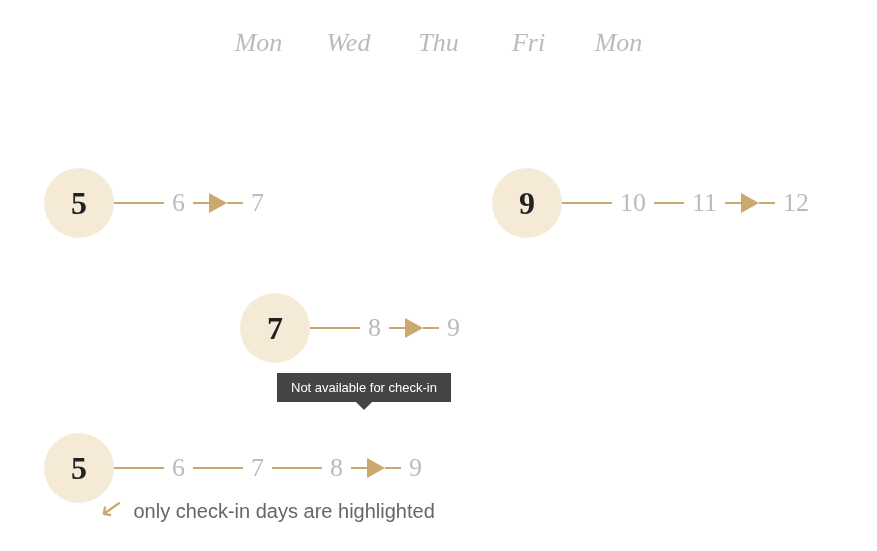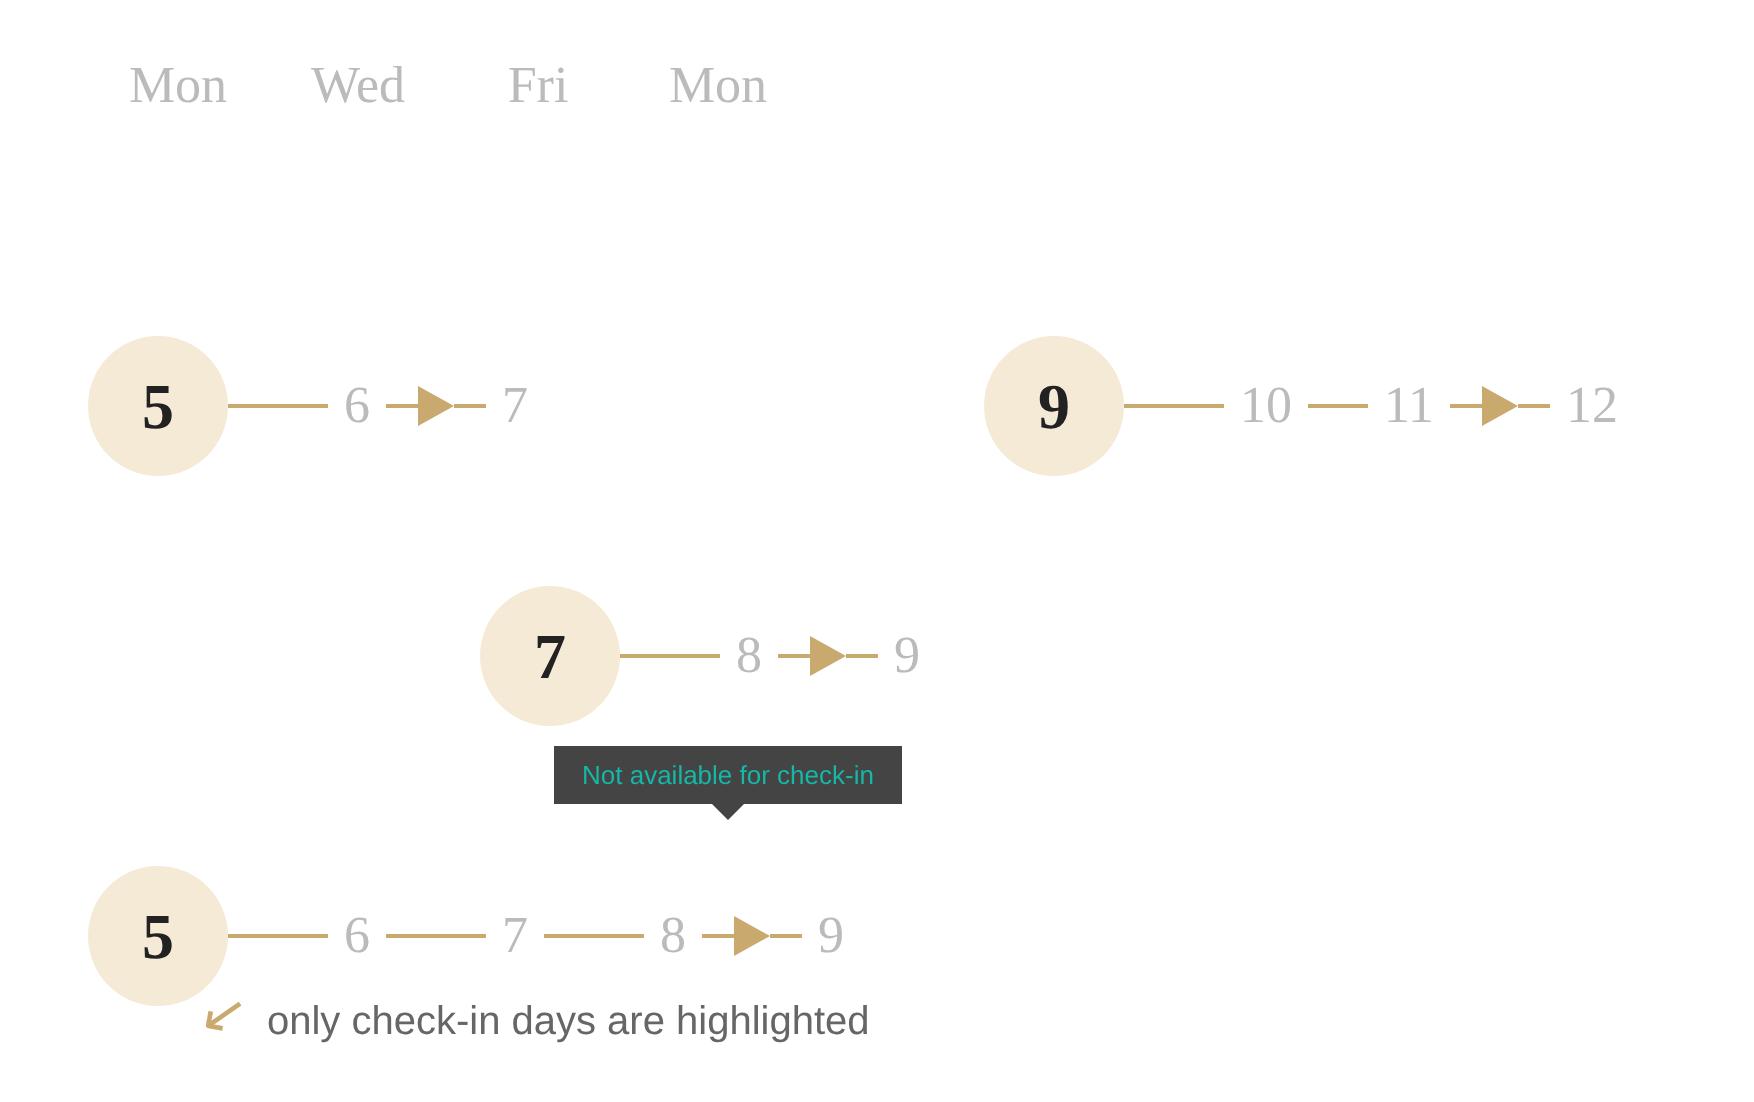--- a/index.html
+++ b/index.html
@@ -8,22 +8,23 @@
       height: 551px;
       background: #fff;
       font-family: 'Georgia', serif;
       position: relative;
       overflow: hidden;
     }
 
     
     .days-header {
       display: flex;
-      justify-content: flex-start;
+      justify-content: center;
       padding: 28px 44px 0 44px;
+      font-style: italic;
     }
     .day-label {
       font-size: 26px;
       font-weight: 400;
       color: #bbb;
       width: 90px;
       text-align: center;
     }
 
     
@@ -79,21 +80,21 @@
       border-top: 10px solid transparent;
       border-bottom: 10px solid transparent;
       border-left: 18px solid #c9a96e;
       flex-shrink: 0;
     }
 
     
     .tooltip {
       position: absolute;
       background: #444;
-      color: #14b8a6;
+      color: #ffffff;
       font-size: 13px;
       font-family: Arial, sans-serif;
       padding: 7px 14px;
       border-radius: 0;
       white-space: nowrap;
     }
     .tooltip::after {
       content: '';
       position: absolute;
       bottom: -8px;
@@ -128,20 +129,21 @@
       margin-top: 10px;
     }
   </style>
 </head>
 <body>
 
 <div class="days-header">
 
 <div class="day-label">Mon</div>
     <div class="day-label">Wed</div>
+    <div class="day-label">Thu</div>
     <div class="day-label">Fri</div>
     <div class="day-label">Mon</div>
   </div>
 
 <div class="timeline-area">
 <div class="timeline-row" style="top: 100px; left: 44px;">
       <div class="day-circle">5</div>
       <div class="line" style="width: 50px;"></div>
       <div class="day-num" style="margin-left: 8px; margin-right: 8px;">6</div>
       <div class="line" style="width: 16px;"></div>

